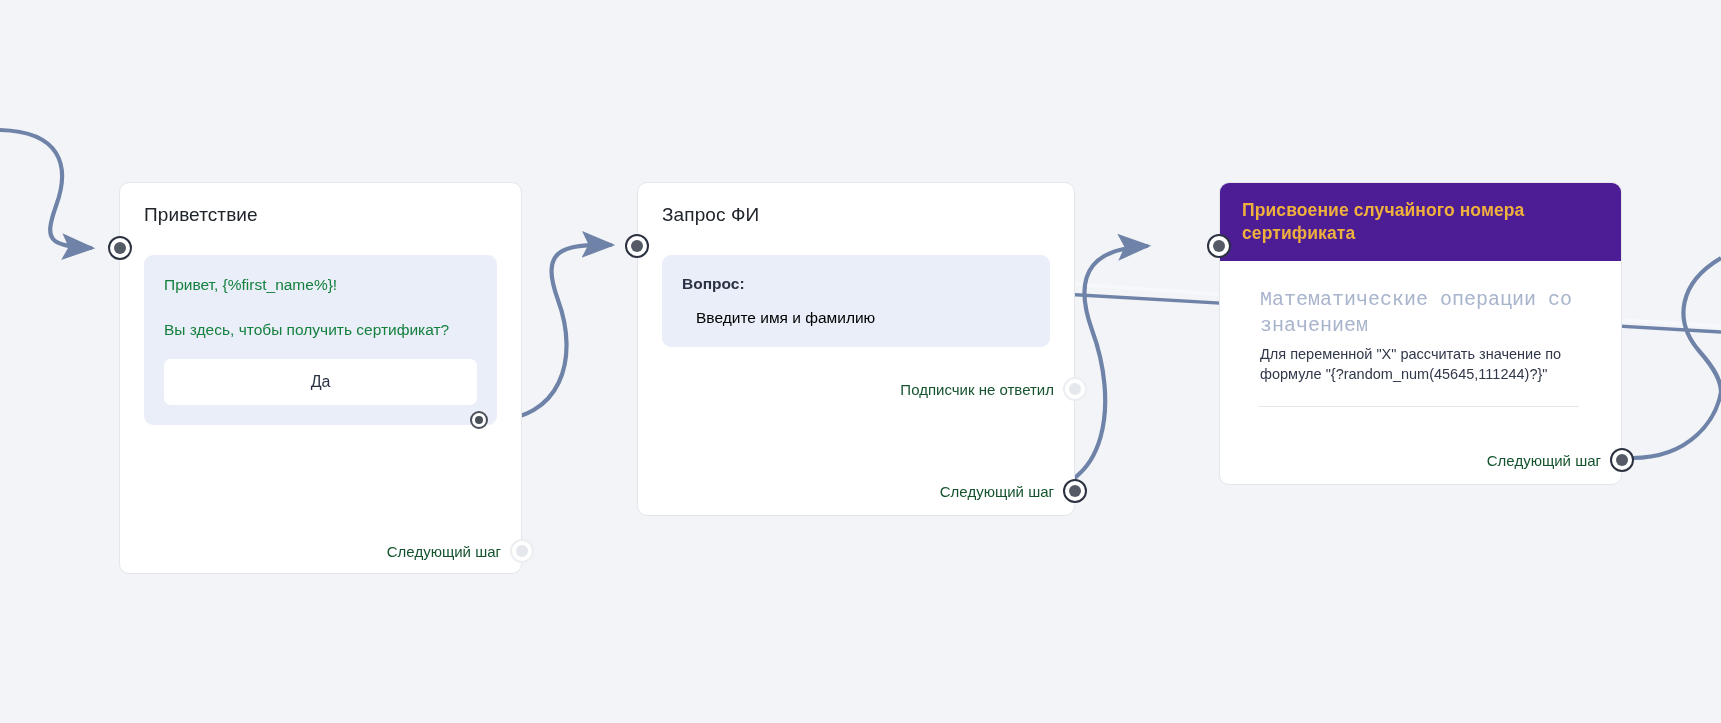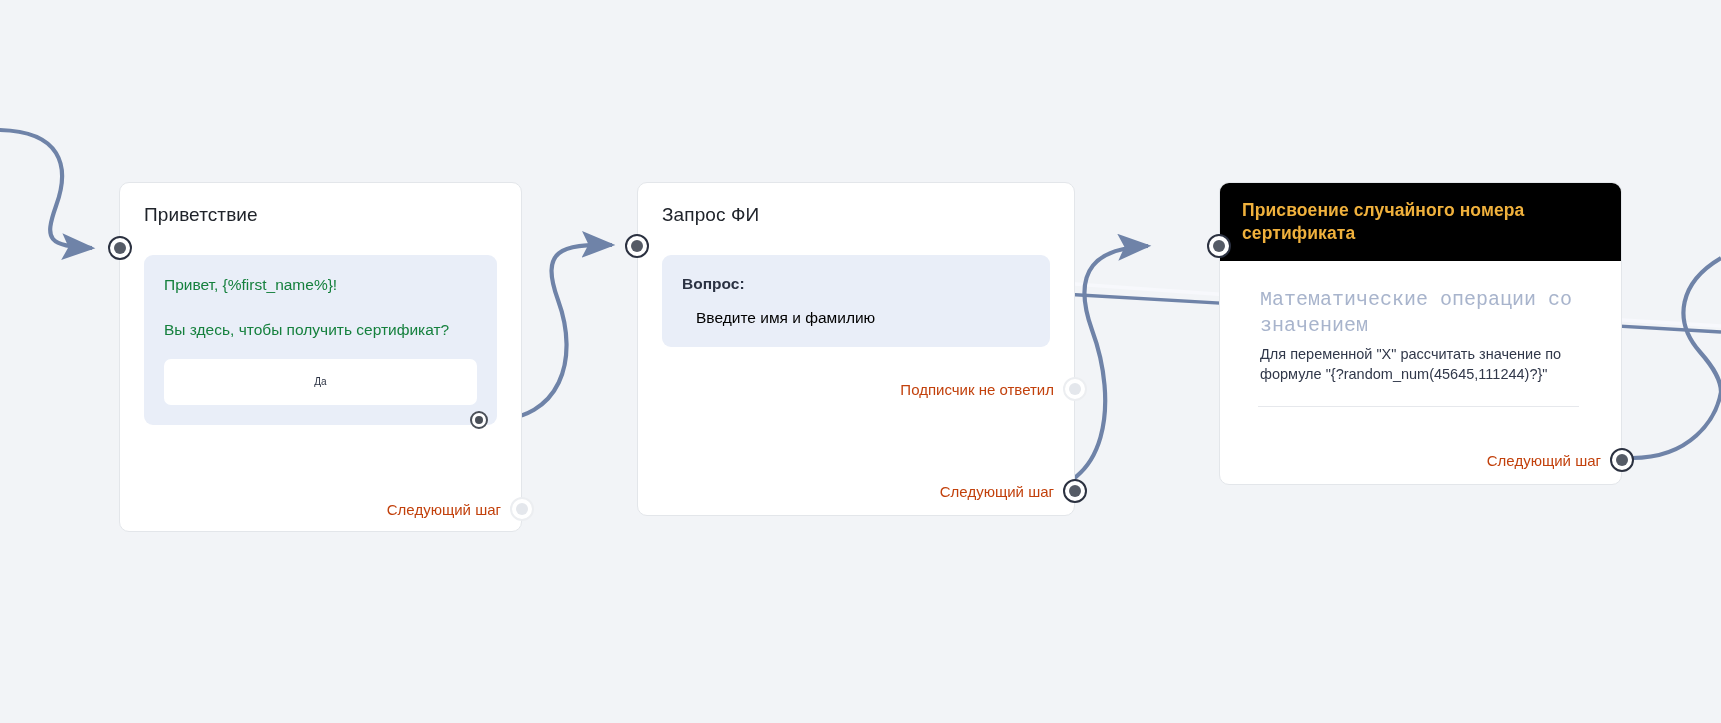--- a/index.html
+++ b/index.html
@@ -31,21 +31,21 @@
     z-index: 5;
   }
   .node-title {
     font-size: 19px;
     color: #20242b;
     padding: 20px 24px 6px 24px;
     line-height: 1.25;
     letter-spacing: 0.1px;
   }
   .node-title-accent {
-    background: #000000;
+    background: #4c1d95;
     color: #f0b13c;
     font-size: 17.5px;
     font-weight: bold;
     padding: 16px 22px 16px 22px;
     border-radius: 9px 9px 0 0;
     line-height: 1.3;
     letter-spacing: 0.1px;
   }
   .bubble {
     background: #e9eef8;
@@ -74,21 +74,21 @@
     padding-left: 14px;
   }
   .btn-white {
     background: #ffffff;
     border-radius: 7px;
     margin-top: 18px;
     height: 46px;
     display: flex;
     align-items: center;
     justify-content: center;
-    font-size: 10px;
+    font-size: 16px;
     color: #2b3243;
   }
   .op-title {
     color: #a8b4cc;
     font-size: 20px;
     line-height: 1.32;
     padding: 26px 44px 0 40px;
     font-family: Liberation Mono, monospace;
   }
   .op-body {
@@ -101,21 +101,21 @@
     height: 1px;
     background: #e6e8ec;
     margin: 22px 42px 0 38px;
   }
   .port-row {
     position: absolute;
     display: flex;
     align-items: center;
     justify-content: flex-end;
     font-size: 15px;
-    color: #c2410c;
+    color: #14532d;
     white-space: nowrap;
   }
   .port {
     border-radius: 50%;
     display: inline-block;
     box-sizing: border-box;
     background: #ffffff;
   }
   .port-on {
     width: 24px; height: 24px;
@@ -187,21 +187,21 @@
 
     <path d="M 492 420 C 560 420, 580 360, 558 300 C 540 250, 560 244, 612 245" stroke="#6f83a8" stroke-width="4.2" fill="none" marker-end="url(#arrow)"></path>
 
     <path d="M 1028 492 C 1110 492, 1118 400, 1092 330 C 1070 268, 1098 248, 1148 246" stroke="#6f83a8" stroke-width="4.2" fill="none" marker-end="url(#arrow)"></path>
 
     <path d="M 1632 458 C 1690 458, 1716 420, 1721 392" stroke="#6f83a8" stroke-width="4.2" fill="none"></path>
 
     <path d="M 1721 258 C 1680 282, 1672 320, 1700 352 C 1714 368, 1721 380, 1721 392" stroke="#6f83a8" stroke-width="4.2" fill="none"></path>
   </svg>
 
-  <div class="node" style="left:119px; top:182px; width:403px; height:350px;">
+  <div class="node" style="left:119px; top:182px; width:403px; height:392px;">
     <div class="node-title">Приветствие</div>
 
     <div class="bubble">
       <div class="bubble-line">Привет, {%first_name%}!</div>
       <div class="bubble-line">Вы здесь, чтобы получить сертификат?</div>
       <div class="btn-white">Да</div>
     </div>
 
     <div class="port-row" style="right:-13px; bottom:10px;">
       <span class="port-label">Следующий шаг</span>

